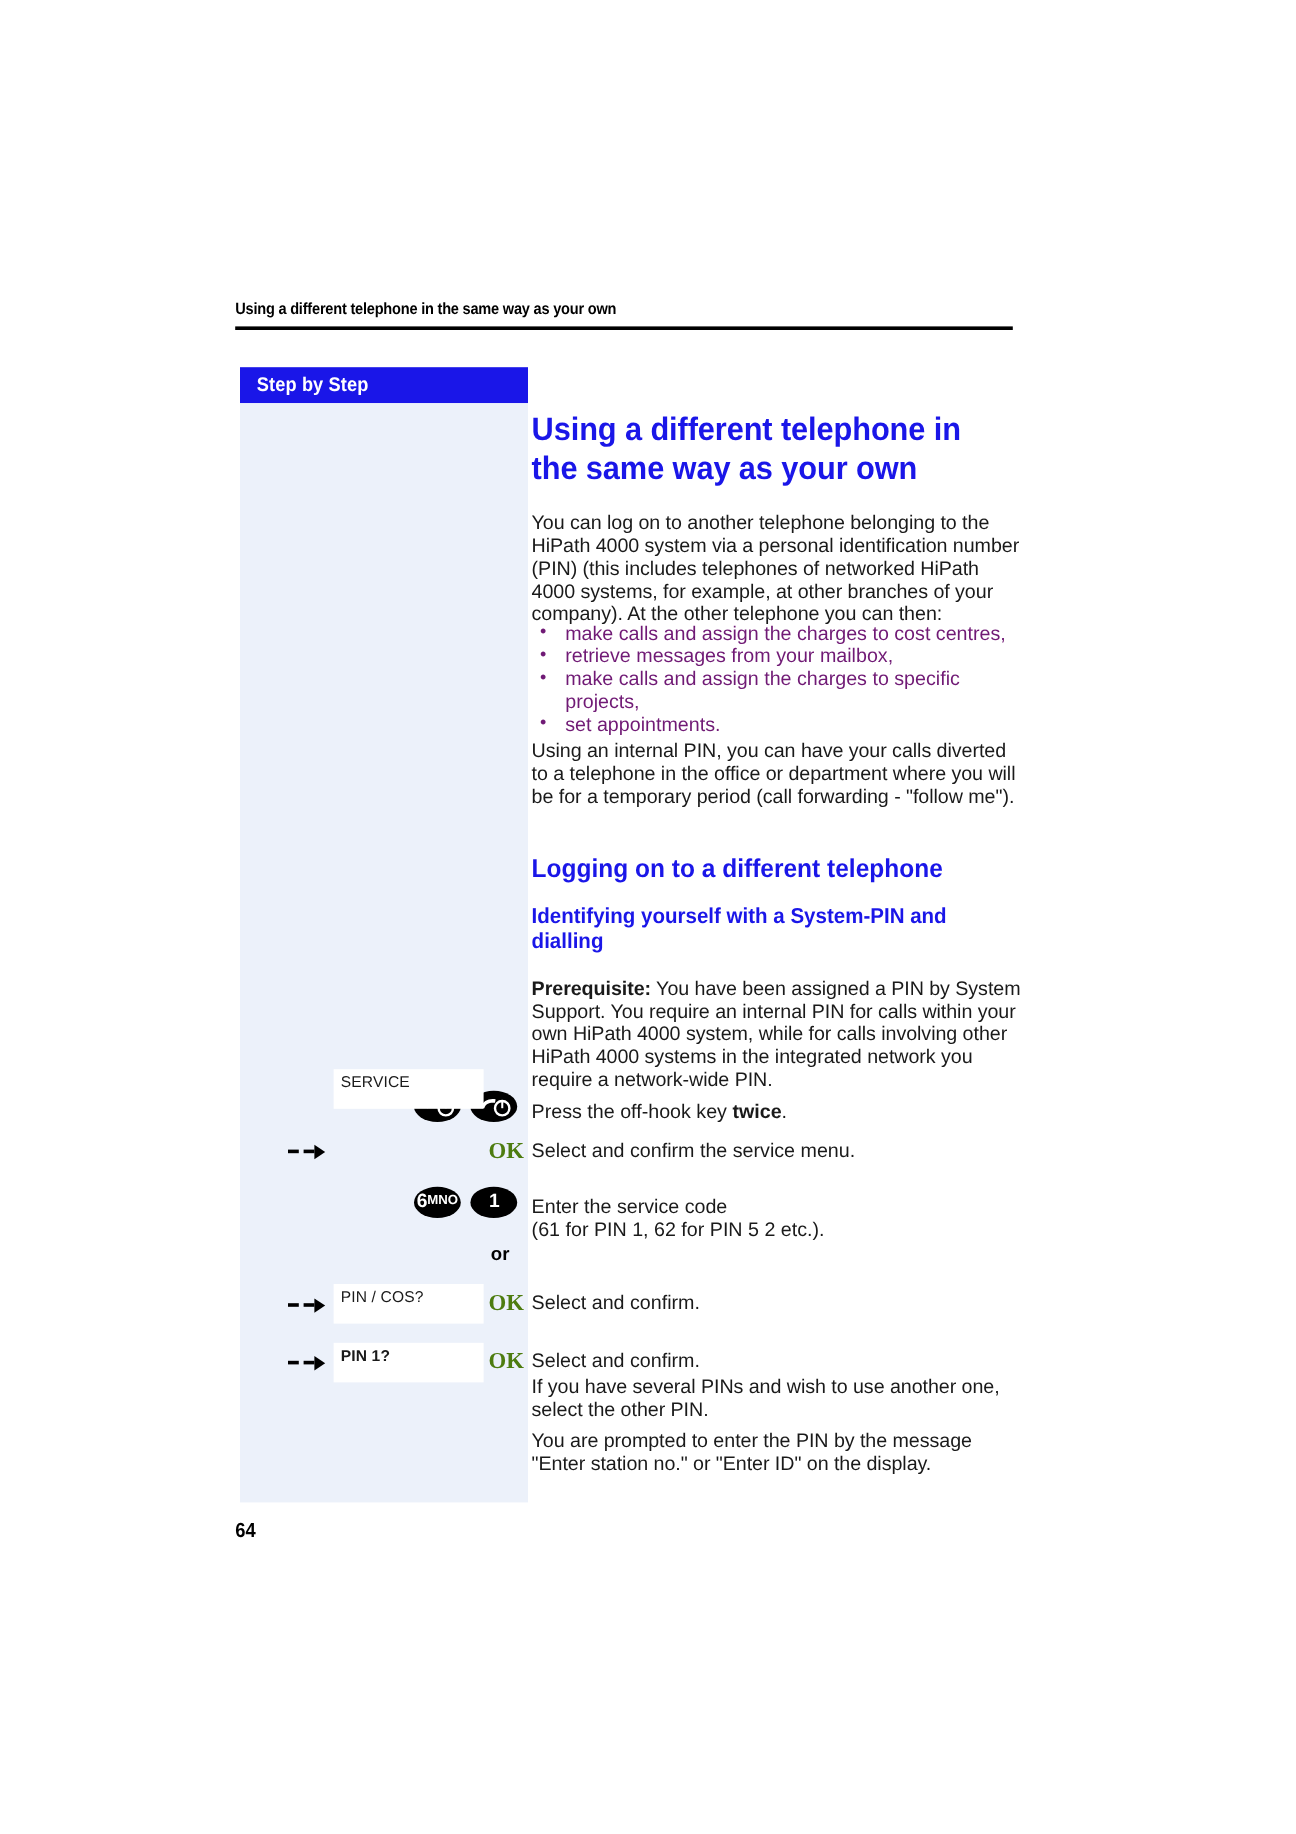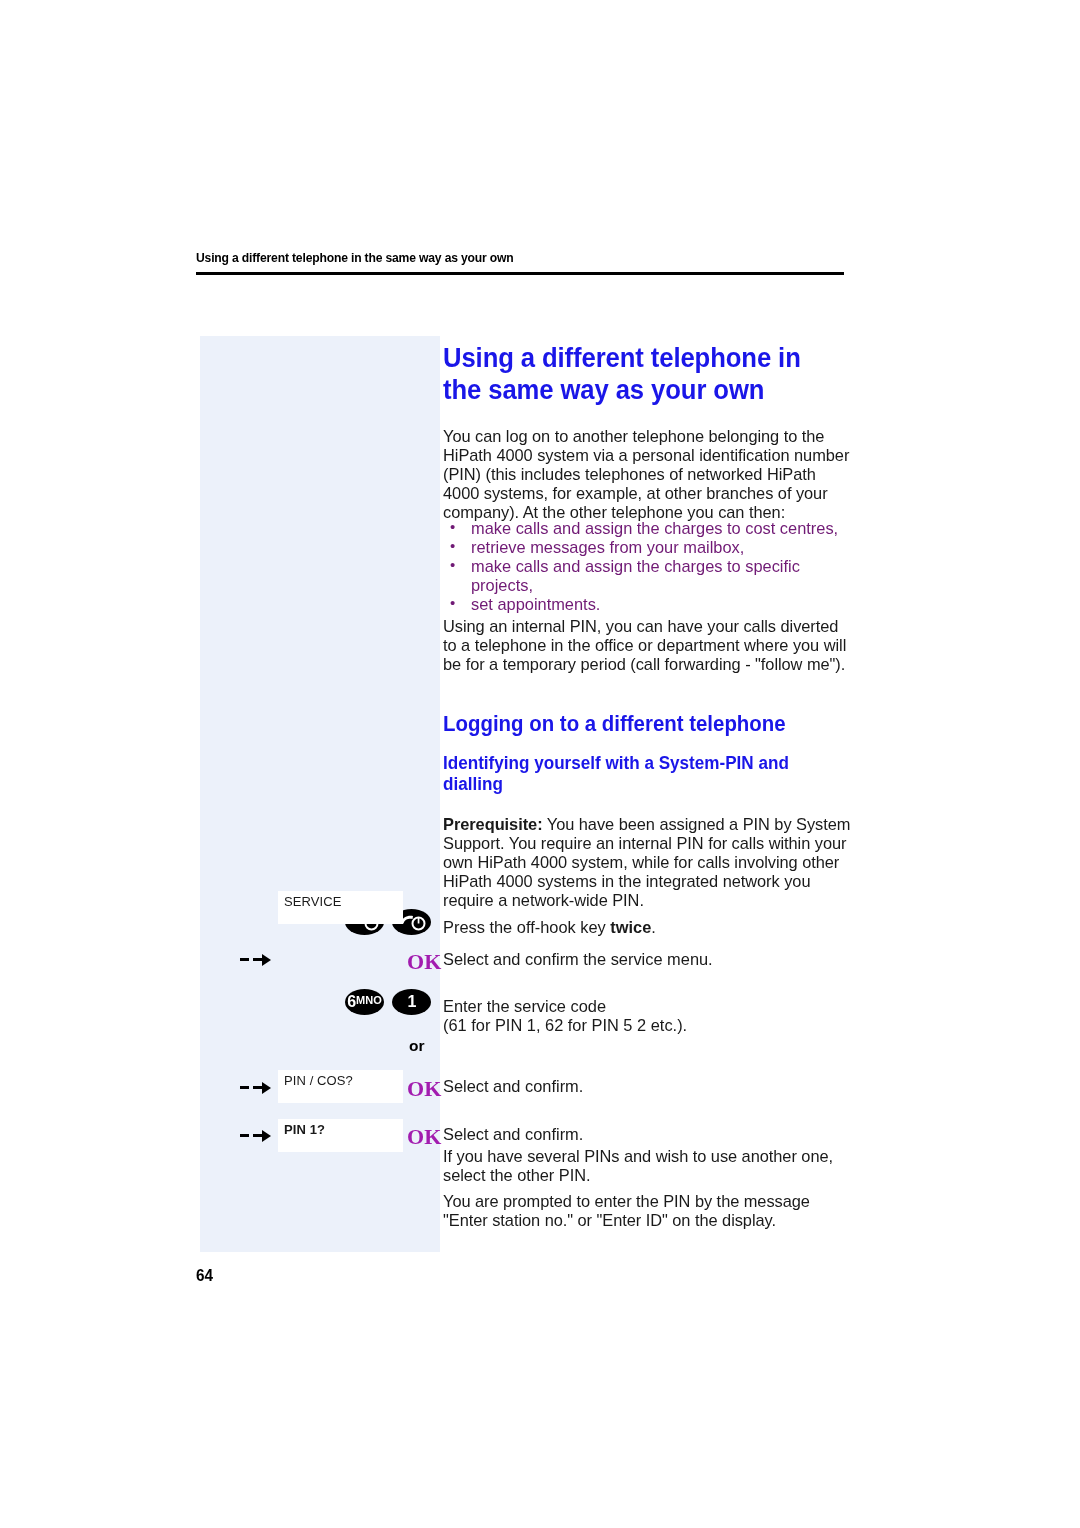--- a/index.html
+++ b/index.html
@@ -81,21 +81,21 @@
     font-size:16.4px;line-height:18.9px;color:#1a1a1a;
   }
   .st1{top:918px;}
   .st2{top:950px;}
   .st3{top:997px;}
   .st4{top:1077px;}
   .st5{top:1125px;}
 
   .ok{
     position:absolute;font-family:"Liberation Serif", serif;
-    font-weight:bold;font-size:22px;color:#a21caf;letter-spacing:0.2px;
+    font-weight:bold;font-size:19px;color:#4d7c0f;letter-spacing:0.2px;
   }
   .ok1{left:407px;top:949px;}
   .ok2{left:407px;top:1076px;}
   .ok3{left:407px;top:1124px;}
 
   .orlabel{
     position:absolute;left:409px;top:1037px;
     font-weight:bold;font-size:15.5px;color:#000;
   }
 
@@ -153,20 +153,23 @@
   b{font-weight:bold;}
 </style>
 </head>
 <body>
 
 <div class="page">
 
   <div class="runhead">Using a different telephone in the same way as your own</div>
   <div class="runrule"></div>
 
+  <div class="sbs-banner">
+    <span>Step by Step</span>
+  </div>
   <div class="sbs-panel"></div>
 
   <h1 class="title">Using a different telephone in the same way as your own</h1>
 
   <p class="body b1">You can log on to another telephone belonging to the HiPath 4000 system via a personal identification number (PIN) (this includes telephones of networked HiPath 4000 systems, for example, at other branches of your company).  At the other telephone you can then:</p>
 
   <ul class="bullets">
     <li>make calls and assign the charges to cost centres,</li>
     <li>retrieve messages from your mailbox,</li>
     <li>make calls and assign the charges to specific projects,</li>

